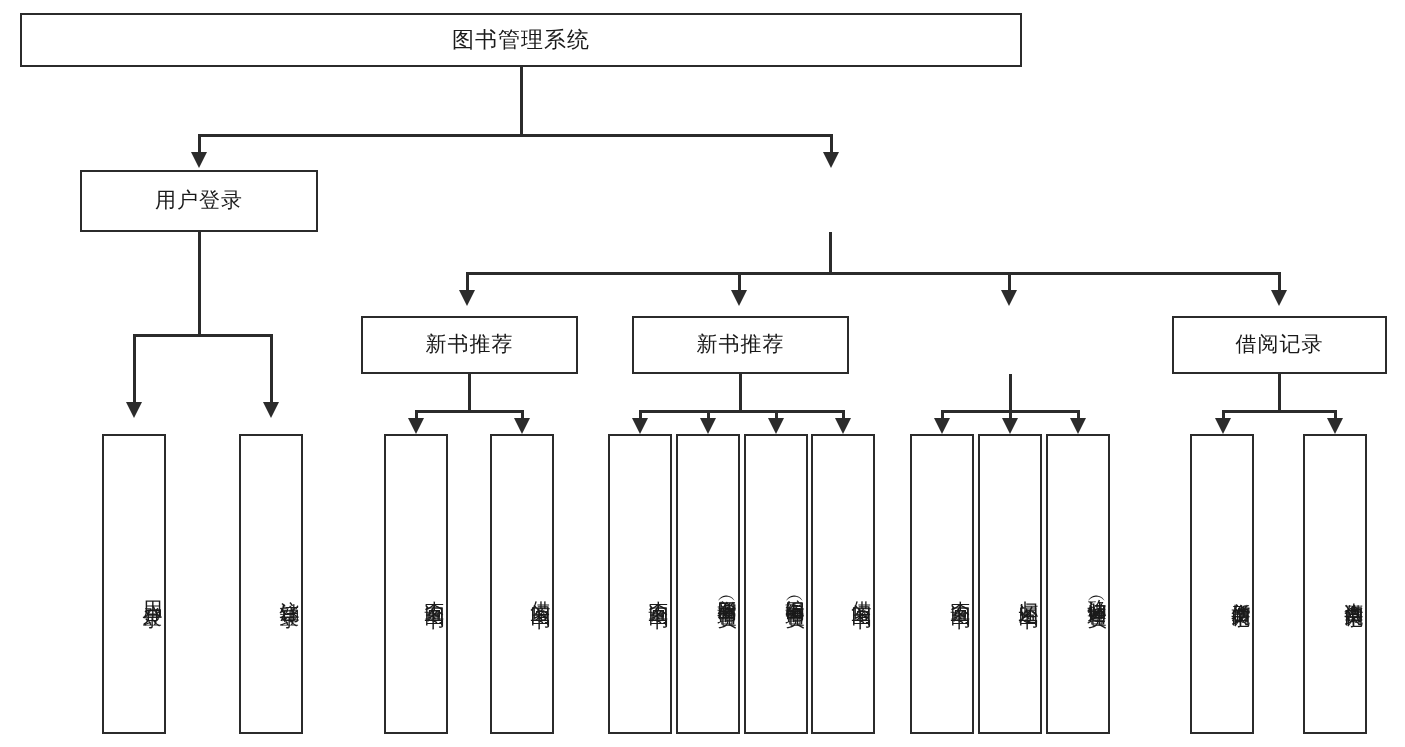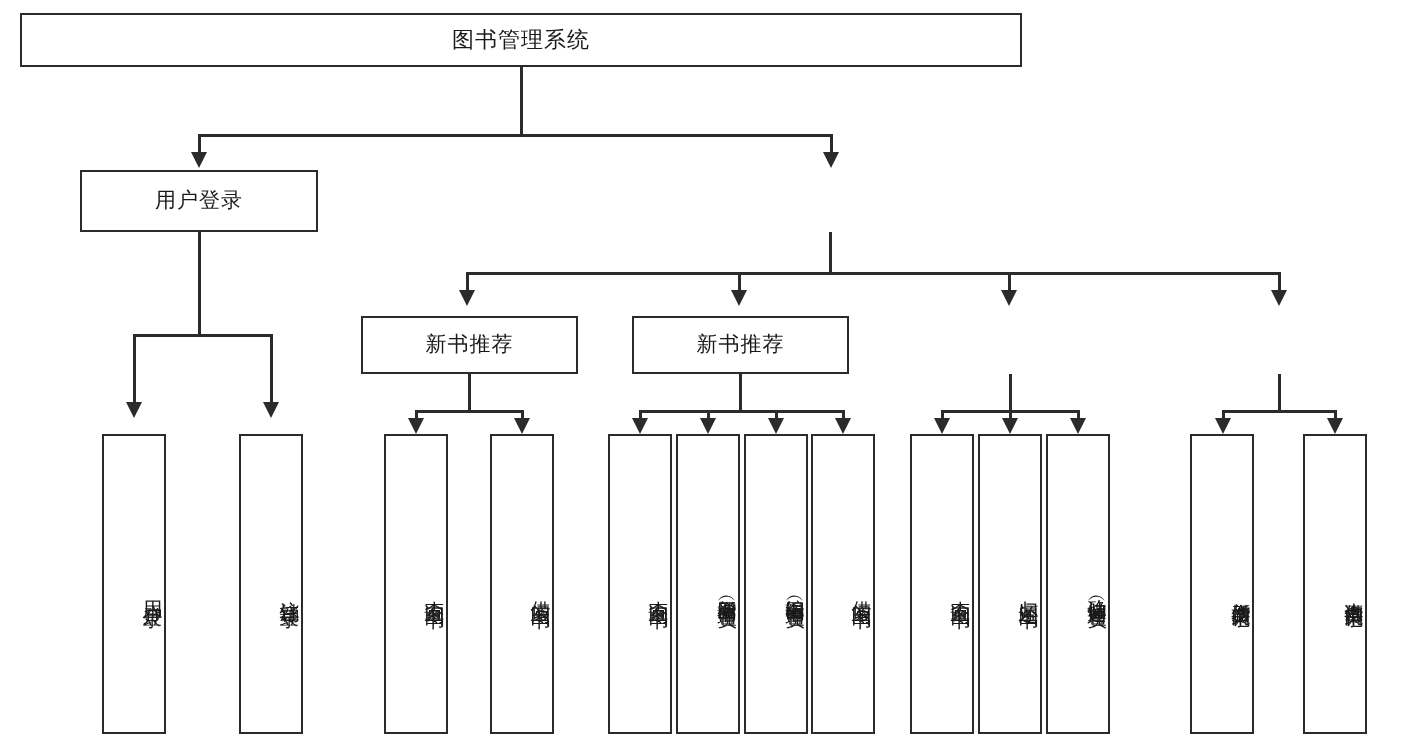--- a/index.html
+++ b/index.html
@@ -106,20 +106,21 @@
   <div class="arrow" style="left:459px; top:290px;"></div>
   <div class="edge v" style="left:738px; top:272px; height:22px;"></div>
   <div class="arrow" style="left:731px; top:290px;"></div>
   <div class="edge v" style="left:1008px; top:272px; height:22px;"></div>
   <div class="arrow" style="left:1001px; top:290px;"></div>
   <div class="edge v" style="left:1278px; top:272px; height:22px;"></div>
   <div class="arrow" style="left:1271px; top:290px;"></div>
 
   <div class="node horiz" style="left:361px; top:316px; width:217px; height:58px;">新书推荐</div>
   <div class="node horiz" style="left:632px; top:316px; width:217px; height:58px;">新书推荐</div>
+  <div class="node horiz" style="left:1172px; top:316px; width:215px; height:58px;">借阅记录</div>
 
   <div class="edge v" style="left:468px; top:374px; height:36px;"></div>
   <div class="edge h" style="left:415px; top:410px; width:108px;"></div>
   <div class="edge v" style="left:415px; top:410px; height:12px;"></div>
   <div class="arrow" style="left:408px; top:418px;"></div>
   <div class="edge v" style="left:521px; top:410px; height:12px;"></div>
   <div class="arrow" style="left:514px; top:418px;"></div>
 
   <div class="edge v" style="left:739px; top:374px; height:36px;"></div>
   <div class="edge h" style="left:639px; top:410px; width:205px;"></div>

